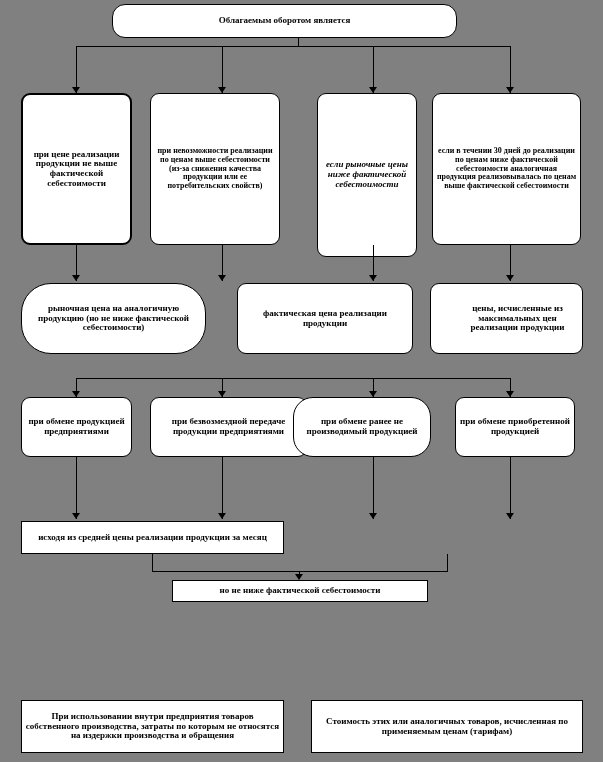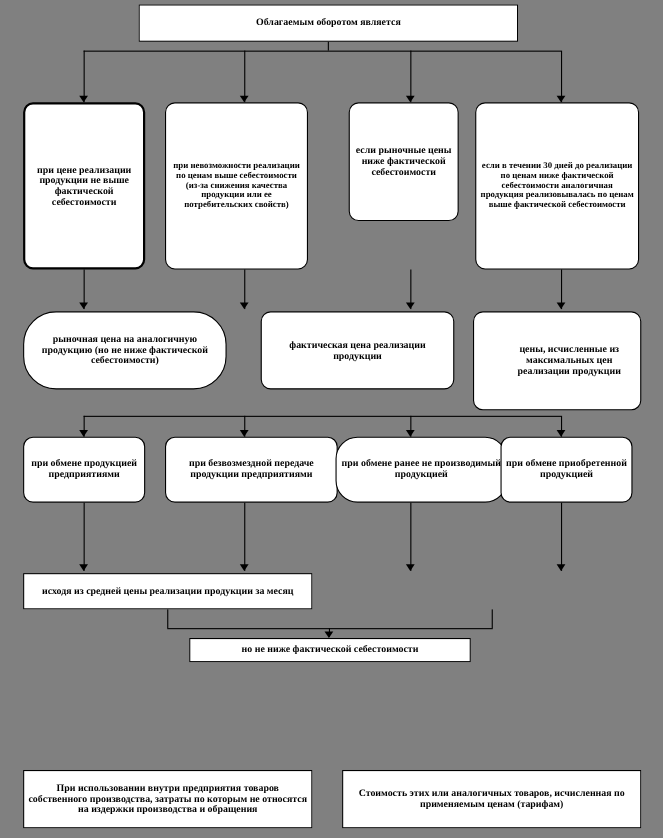--- a/index.html
+++ b/index.html
@@ -53,65 +53,65 @@
     border-left: 4px solid transparent;
     border-right: 4px solid transparent;
     border-top: 6px solid #000000;
   }
 </style>
 </head>
 <body>
 
 <div id="stage">
 
-  <div class="box t9" style="left:126px; top:4px; width:345px; height:34px;">Облагаемым оборотом является</div>
+  <div class="box t9" style="left:112px; top:4px; width:345px; height:34px;border-radius:13px;">Облагаемым оборотом является</div>
 
   <div class="line vline" style="left:298px; top:38px; height:8px;"></div>
 
   <div class="line hline" style="left:76px; top:46px; width:434px;"></div>
   <div class="line vline" style="left:76px; top:46px; height:47px;"></div>
   <div class="line vline" style="left:222px; top:46px; height:47px;"></div>
   <div class="line vline" style="left:373px; top:46px; height:47px;"></div>
   <div class="line vline" style="left:510px; top:46px; height:47px;"></div>
   <div class="arrow" style="left:72px; top:87px;"></div>
   <div class="arrow" style="left:218px; top:87px;"></div>
   <div class="arrow" style="left:369px; top:87px;"></div>
   <div class="arrow" style="left:506px; top:87px;"></div>
 
   <div class="box round thick t9" style="left:21px; top:93px; width:111px; height:152px;">при цене реализации продукции не выше фактической себестоимости</div>
   <div class="box round t8" style="left:150px; top:93px; width:130px; height:152px;">при невозможности реализации по ценам выше себестоимости (из-за снижения качества продукции или ее потребительских свойств)</div>
-  <div class="box round t9" style="left:317px; top:93px; width:100px; height:108px;">если рыночные цены ниже фактической себестоимости</div>
+  <div class="box round t9" style="left:317px; top:93px; width:100px; height:164px;font-style:italic;">если рыночные цены ниже фактической себестоимости</div>
   <div class="box round t8" style="left:432px; top:93px; width:149px; height:152px;">если в течении 30 дней до реализации по ценам ниже фактической себестоимости аналогичная продукция реализовывалась по ценам выше фактической себестоимости</div>
 
   <div class="line vline" style="left:76px; top:245px; height:36px;"></div>
   <div class="arrow" style="left:72px; top:275px;"></div>
   <div class="line vline" style="left:222px; top:245px; height:36px;"></div>
   <div class="arrow" style="left:218px; top:275px;"></div>
   <div class="line vline" style="left:373px; top:245px; height:36px;"></div>
   <div class="arrow" style="left:369px; top:275px;"></div>
   <div class="line vline" style="left:510px; top:245px; height:36px;"></div>
   <div class="arrow" style="left:506px; top:275px;"></div>
 
   <div class="box round t9" style="left:21px; top:283px; width:185px; height:71px;border-radius:30px;">рыночная цена на аналогичную продукцию (но не ниже фактической себестоимости)</div>
   <div class="box round t9" style="left:237px; top:283px; width:176px; height:71px;">фактическая цена реализации продукции</div>
-  <div class="box round t9" style="left:430px; top:283px; width:153px; height:90px;padding-left:25px;">цены, исчисленные из максимальных цен реализации продукции</div>
+  <div class="box round t9" style="left:430px; top:283px; width:153px; height:71px;padding-left:25px;">цены, исчисленные из максимальных цен реализации продукции</div>
 
   <div class="line hline" style="left:76px; top:378px; width:434px;"></div>
   <div class="line vline" style="left:76px; top:378px; height:19px;"></div>
   <div class="line vline" style="left:222px; top:378px; height:19px;"></div>
   <div class="line vline" style="left:373px; top:378px; height:19px;"></div>
   <div class="line vline" style="left:510px; top:378px; height:19px;"></div>
   <div class="arrow" style="left:72px; top:391px;"></div>
   <div class="arrow" style="left:218px; top:391px;"></div>
   <div class="arrow" style="left:369px; top:391px;"></div>
   <div class="arrow" style="left:506px; top:391px;"></div>
 
   <div class="box round t9" style="left:21px; top:397px; width:111px; height:60px;font-family:Liberation Serif, serif;">при обмене продукцией предприятиями</div>
   <div class="box round t9" style="left:150px; top:397px; width:157px; height:60px;">при безвозмездной передаче продукции предприятиями</div>
-  <div class="box round t9" style="left:305px; top:397px; width:156px; height:60px;border-radius:20px;">при обмене ранее не производимый продукцией</div>
+  <div class="box round t9" style="left:293px; top:397px; width:138px; height:60px;border-radius:20px;">при обмене ранее не производимый продукцией</div>
   <div class="box round t9" style="left:455px; top:397px; width:120px; height:60px;">при обмене приобретенной продукцией</div>
 
   <div class="line vline" style="left:76px; top:457px; height:62px;"></div>
   <div class="arrow" style="left:72px; top:513px;"></div>
   <div class="line vline" style="left:222px; top:457px; height:62px;"></div>
   <div class="arrow" style="left:218px; top:513px;"></div>
   <div class="line vline" style="left:373px; top:457px; height:62px;"></div>
   <div class="arrow" style="left:369px; top:513px;"></div>
   <div class="line vline" style="left:510px; top:457px; height:62px;"></div>
   <div class="arrow" style="left:506px; top:513px;"></div>

